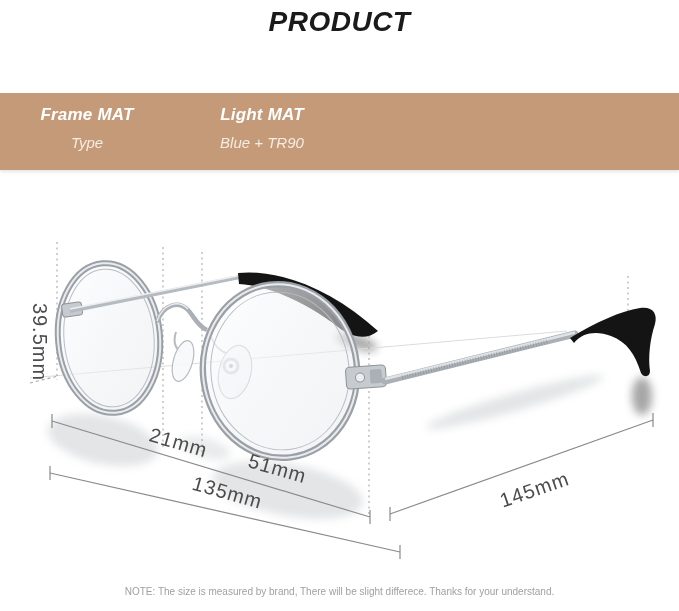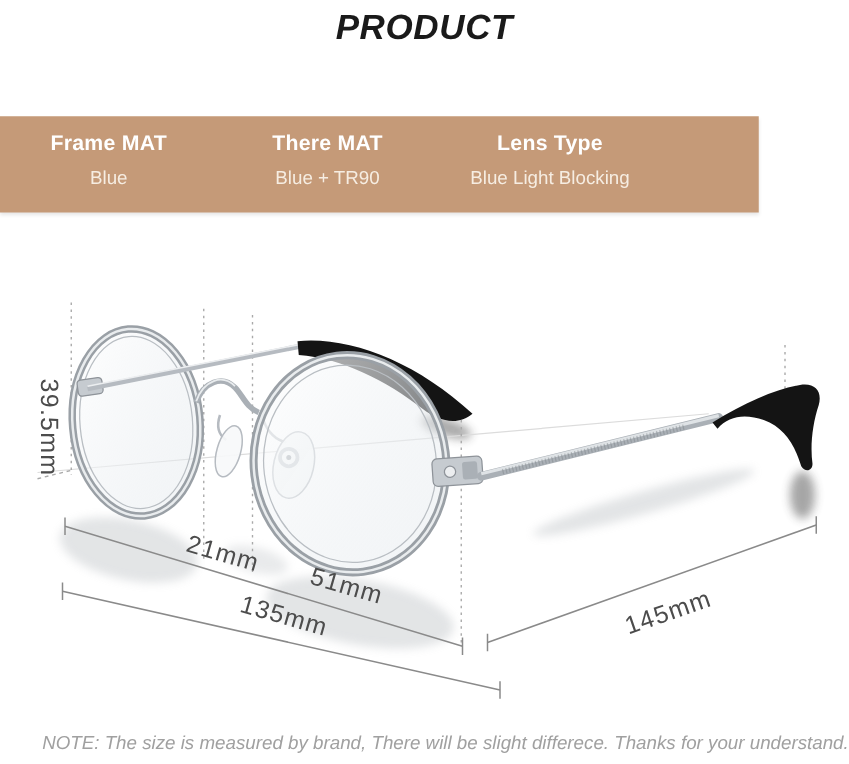--- a/index.html
+++ b/index.html
@@ -10,63 +10,60 @@
     overflow:hidden;
     font-family:"Liberation Sans", sans-serif;
   }
   .title{
     position:absolute;top:5px;left:0;width:100%;
     text-align:center;
     font-size:28px;line-height:33px;font-weight:bold;
     color:#1a1a1a;letter-spacing:.5px;font-style:italic;
   }
   .banner{
-    position:absolute;top:93px;left:0;width:607px;height:77px;
+    position:absolute;top:93px;left:0;width:679px;height:77px;
     background:#c59a78;
     display:flex;
     box-shadow:0 2px 3px rgba(0,0,0,.10);
+    font-style:italic;
   }
   .spec-col{display:flex;flex-direction:column;align-items:center;}
   .spec-col.c1{width:174px;}
   .spec-col.c2{width:176px;}
   .spec-col.c3{width:180px;}
   .spec-col.c4{width:149px;}
   .spec-hdr{margin-top:12px;font-size:17px;font-weight:bold;color:#ffffff;letter-spacing:.2px;}
   .spec-val{margin-top:9px;font-size:15px;color:#f6ede2;}
   .glasses{position:absolute;top:230px;left:0;}
   .note{
     position:absolute;top:586px;left:0;width:100%;
-    text-align:right;font-size:15px;color:#a0a0a0;font-style:italic;
+    text-align:center;font-size:10px;color:#a0a0a0;
   }
   .dim-text{
     font-family:"Liberation Sans", sans-serif;
     font-size:20px;fill:#4c4c4c;letter-spacing:1px;
   }
 </style>
 </head>
 <body>
 
 <div class="canvas">
 
   <div class="title">
     <div>PRODUCT</div>
   </div>
 
   <div class="banner">
     <div class="spec-col c1">
       <div class="spec-hdr">Frame MAT</div>
-      <div class="spec-val">Blue</div>
+      <div class="spec-val">Type</div>
     </div>
     <div class="spec-col c2">
-      <div class="spec-hdr">There MAT</div>
+      <div class="spec-hdr">Light MAT</div>
       <div class="spec-val">Blue + TR90</div>
-    </div>
-    <div class="spec-col c3">
-      <div class="spec-hdr">Lens Type</div>
-      <div class="spec-val">Blue Light Blocking</div>
     </div>
   </div>
 
   <svg class="glasses" width="679" height="360" viewBox="0 230 679 360">
     <defs>
       <filter id="soft" x="-50%" y="-50%" width="200%" height="200%">
         <feGaussianBlur stdDeviation="4"></feGaussianBlur>
       </filter>
       <linearGradient id="lensFill" x1="0" y1="0" x2="1" y2="1">
         <stop offset="0" stop-color="#ffffff" stop-opacity="0.75"></stop>

